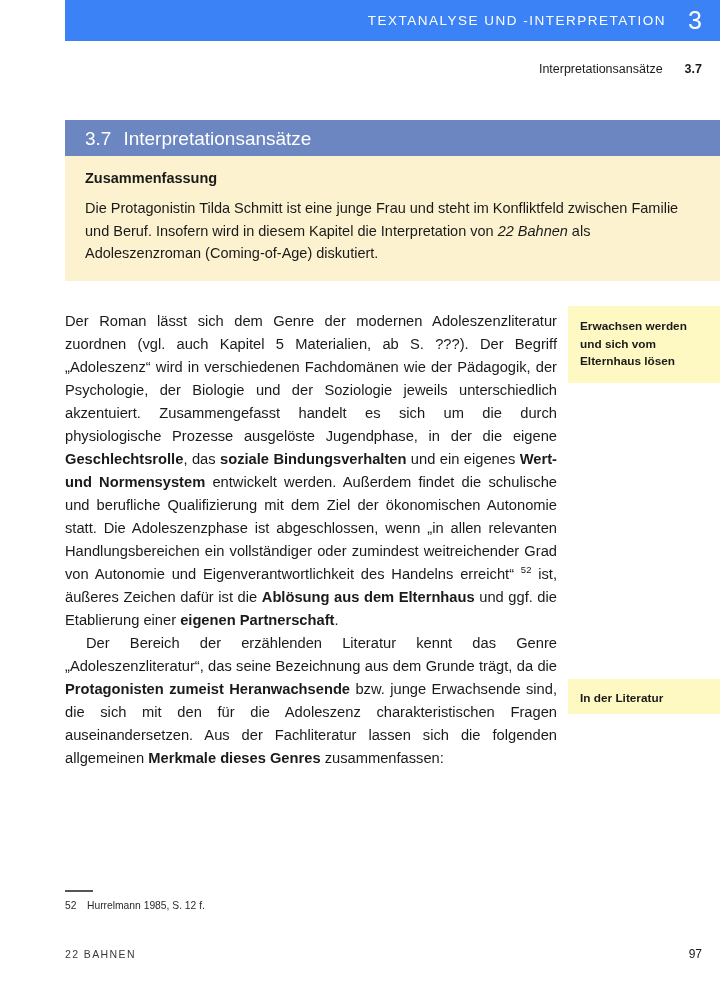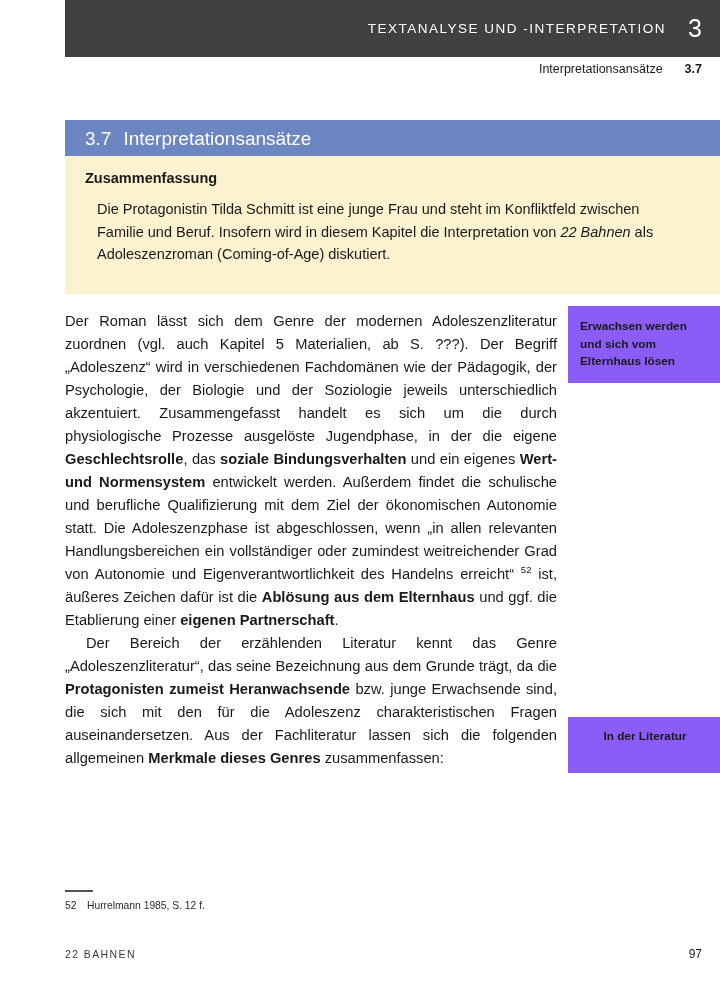--- a/index.html
+++ b/index.html
@@ -23,22 +23,22 @@
     height: 997px;
     background: #ffffff;
   }
 
   
   .chapter-bar {
     position: absolute;
     left: 65px;
     top: 0;
     right: 0;
-    height: 57px;
-    background: #404040;
+    height: 41px;
+    background: #3b82f6;
     display: flex;
     align-items: center;
     justify-content: flex-end;
     box-sizing: border-box;
     padding-right: 18px;
   }
   .chapter-bar-title {
     color: #ffffff;
     font-size: 13.5px;
     letter-spacing: 1.5px;
@@ -107,21 +107,21 @@
   .summary-title {
     font-size: 14.5px;
     font-weight: 700;
     color: #1a1a1a;
     margin: 0 0 11px 0;
   }
   .summary-text {
     font-size: 14.5px;
     line-height: 1.56;
     color: #1a1a1a;
-    margin: 12px;
+    margin: 0;
   }
   .summary-text i { font-style: italic; }
 
   
   .body-col {
     position: absolute;
     left: 65px;
     top: 310px;
     width: 492px;
     font-size: 14.7px;
@@ -136,30 +136,30 @@
     font-size: 9.5px;
     vertical-align: super;
     line-height: 0;
   }
 
   
   .margin-note {
     position: absolute;
     left: 568px;
     width: 152px;
-    background: #8b5cf6;
+    background: #fef9c3;
     box-sizing: border-box;
     padding: 12px 10px 12px 12px;
     font-size: 11.8px;
     line-height: 1.5;
     font-weight: 700;
     color: #1a1a1a;
   }
   .margin-note.note-1 { top: 306px; }
-  .margin-note.note-2 { top: 717px; padding-top: 11px; padding-bottom: 27px; text-align: center; }
+  .margin-note.note-2 { top: 679px; padding-top: 11px; padding-bottom: 6px; }
 
   
   .footnote-area {
     position: absolute;
     left: 65px;
     top: 890px;
     width: 492px;
   }
   .footnote-rule {
     width: 28px;

